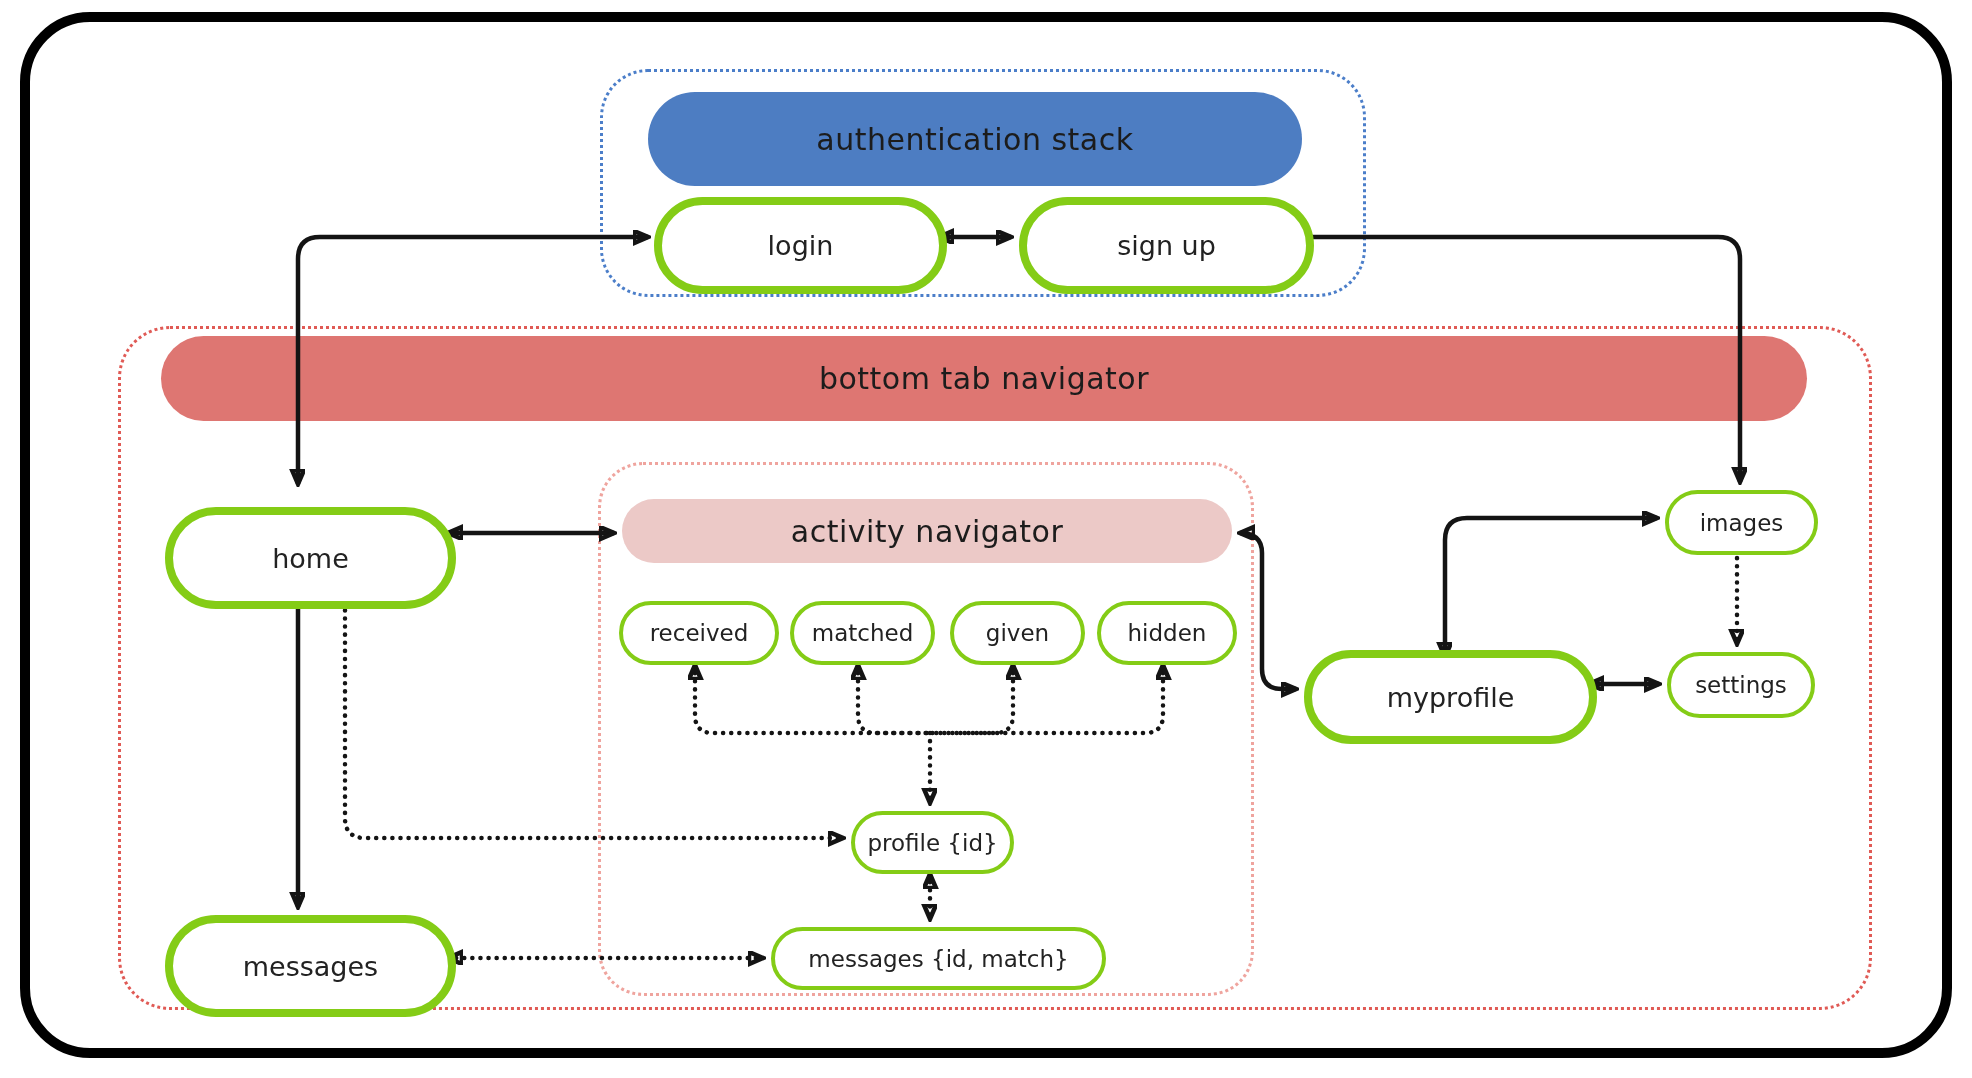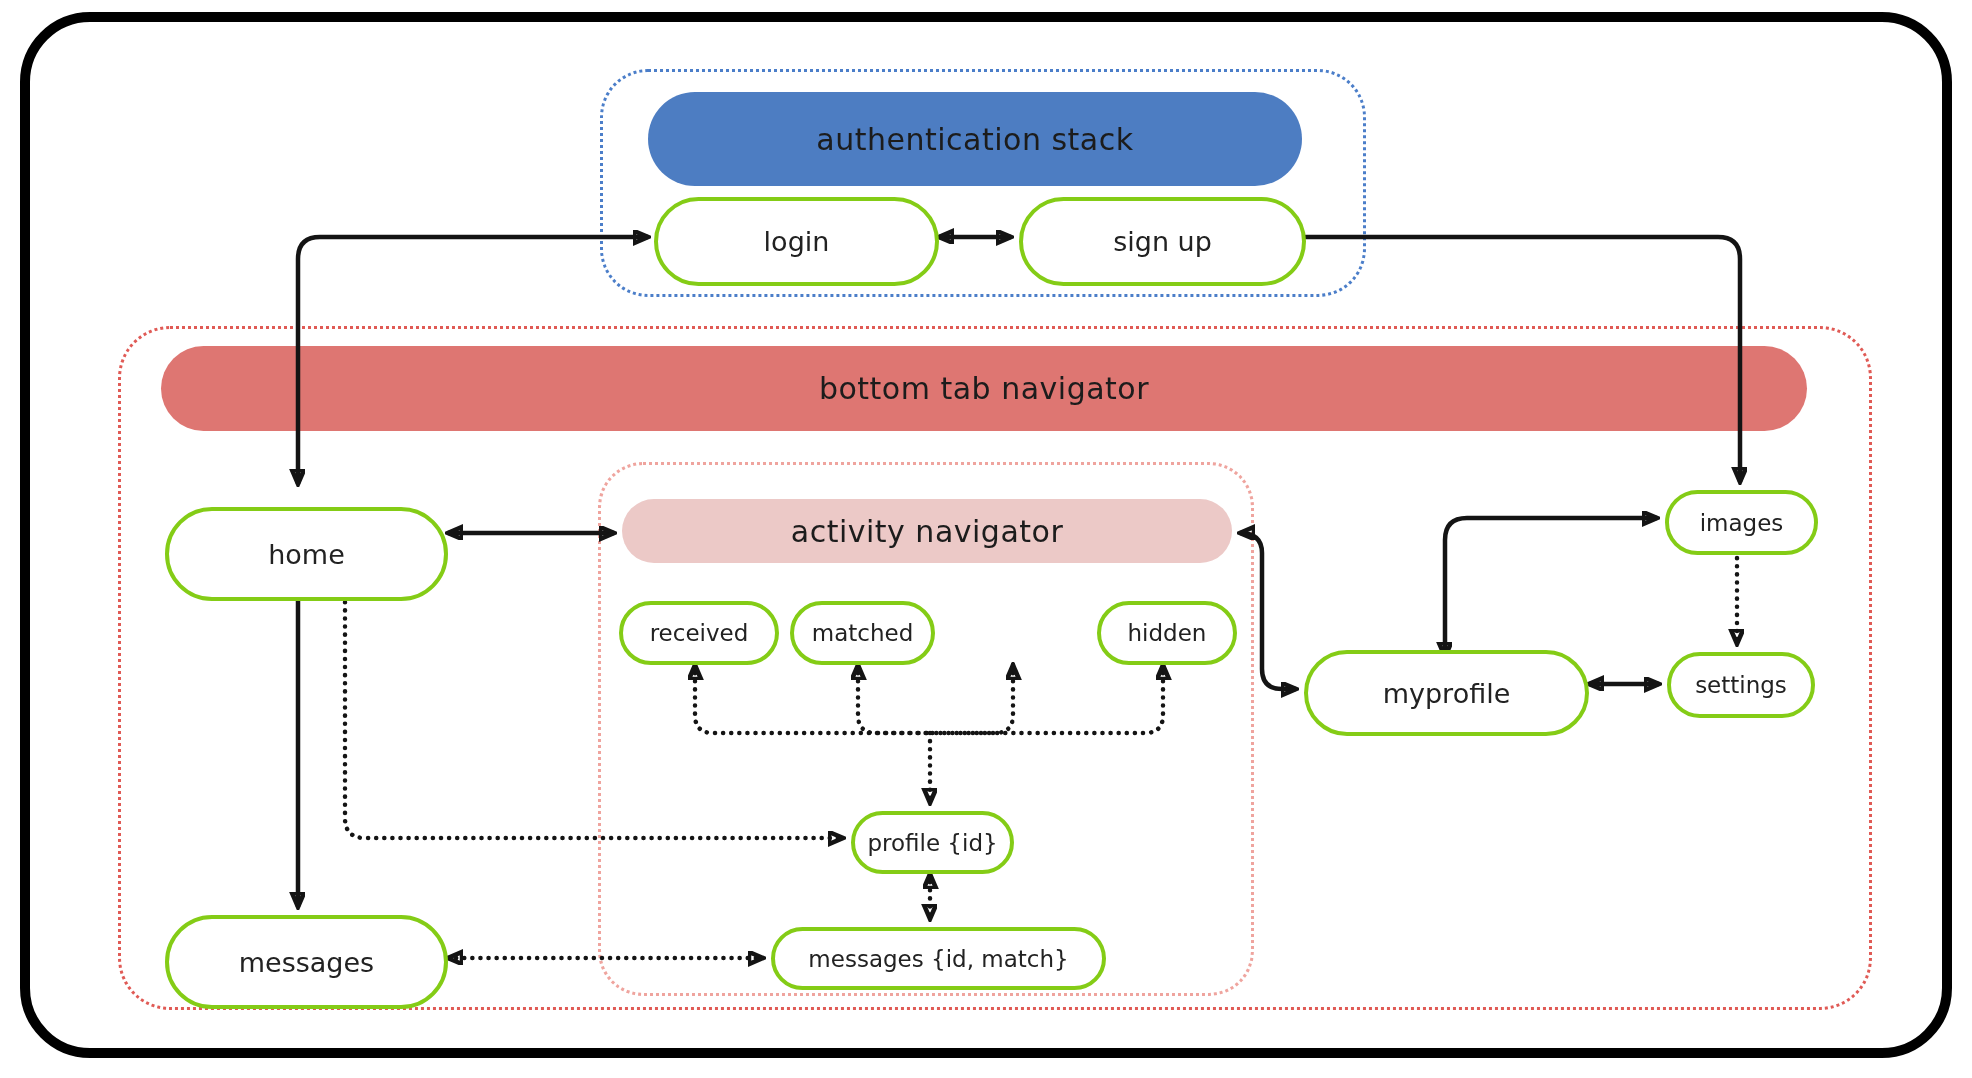--- a/index.html
+++ b/index.html
@@ -7,24 +7,24 @@
          font-family:"DejaVu Sans","Liberation Sans",sans-serif;color:#1c1c1c;}
   .frame{position:absolute;left:20px;top:12px;width:1912px;height:1026px;
          border:10px solid #000;border-radius:70px;}
   .group{position:absolute;border-radius:48px;}
   .group.auth{left:600px;top:69px;width:760px;height:222px;border:3px dotted var(--auth_border,#4b7ec9);}
   .group.tabs{left:118px;top:326px;width:1748px;height:678px;border:3px dotted var(--tab_border,#e05a55);border-radius:52px;}
   .group.activity{left:598px;top:462px;width:650px;height:528px;border:3px dotted var(--activity_border,#efa49e);border-radius:45px;}
   .hdr{position:absolute;display:flex;align-items:center;justify-content:center;
        border-radius:999px;font-size:30px;letter-spacing:.5px;color:#1c1c1c;}
   .hdr.auth{left:648px;top:92px;width:654px;height:94px;background:var(--auth_blue,#4d7dc2);}
-  .hdr.tabs{left:161px;top:346px;width:1646px;height:85px;background:var(--tab_red,#de7672);}
+  .hdr.tabs{left:161px;top:336px;width:1646px;height:85px;background:var(--tab_red,#de7672);}
   .hdr.activity{left:622px;top:499px;width:610px;height:64px;background:var(--activity_pink,#ecc9c7);}
   .node{position:absolute;display:flex;align-items:center;justify-content:center;background:#fff;
-        border:4px solid #84cc16;border-radius:999px;font-size:27px;color:#222;z-index:3;}
+        border:8px solid #84cc16;border-radius:999px;font-size:27px;color:#222;z-index:3;}
   .node.small{font-size:23px;border-width:4px;}
   svg.edges{position:absolute;left:0;top:0;z-index:2;}
   svg.edges path{fill:none;stroke:var(--line,#141414);stroke-width:4.5px;}
   svg.edges path.dotted{stroke-dasharray:0.1 8;stroke-linecap:round;}
 </style>
 </head>
 <body>
 
 <div class="stage">
   <div class="frame"></div>
@@ -69,20 +69,21 @@
   </svg>
 
   <div class="node" style="left:654px;top:197px;width:277px;height:81px;">login</div>
   <div class="node" style="left:1019px;top:197px;width:279px;height:81px;">sign up</div>
 
   <div class="node" style="left:165px;top:492px;width:275px;height:86px;margin-top:15px;">home</div>
   <div class="node" style="left:165px;top:915px;width:275px;height:86px;">messages</div>
 
   <div class="node small" style="left:619px;top:601px;width:152px;height:56px;">received</div>
   <div class="node small" style="left:790px;top:601px;width:137px;height:56px;">matched</div>
+  <div class="node small" style="left:950px;top:601px;width:127px;height:56px;">given</div>
   <div class="node small" style="left:1097px;top:601px;width:132px;height:56px;">hidden</div>
 
   <div class="node small" style="left:851px;top:811px;width:155px;height:55px;">profile {id}</div>
   <div class="node" style="left:1304px;top:650px;width:277px;height:78px;">myprofile</div>
 
   <div class="node small" style="left:771px;top:927px;width:327px;height:55px;">messages {id, match}</div>
   <div class="node small" style="left:1665px;top:490px;width:145px;height:57px;">images</div>
   <div class="node small" style="left:1667px;top:652px;width:140px;height:58px;">settings</div>
 </div>
 

